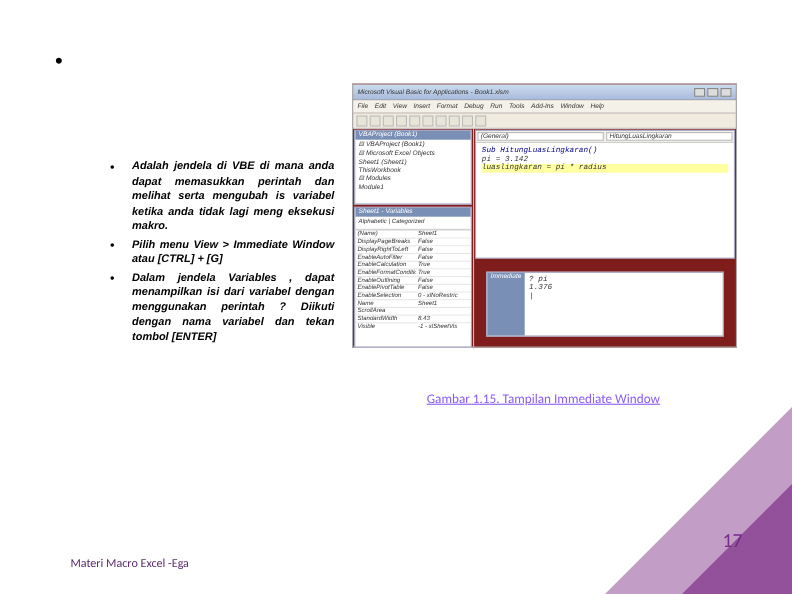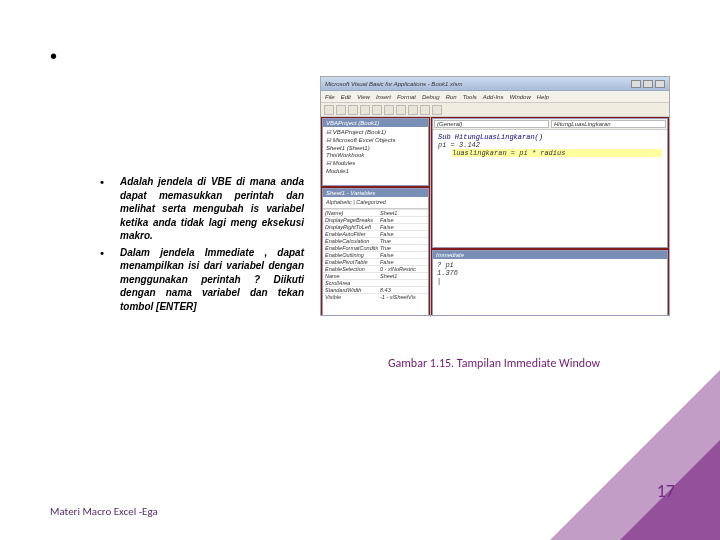--- a/index.html
+++ b/index.html
@@ -138,42 +138,43 @@
     flex: 2;
     background: #fff;
     border: 1px solid #99b;
     margin: 1px;
     display:flex;
     flex-direction:column;
   }
   .code-dd { height:11px; background:#f4f2e8; border-bottom:1px solid #ccc; display:flex; }
   .code-dd > div { flex:1; border:1px solid #bbb; margin:1px; background:#fff; font-size:6px; padding:0 2px; }
   .code-body { flex:1; padding:3px 5px; font-family: "Courier New", monospace; font-size:7px; background:#fff; }
-  .code-body .hl { background:#ffffa0;margin-left:14px; }
+  .code-body .hl { background:#ffffa0; }
   .code-body .kw { color:#00008b; }
   .imm-pane {
     flex: 1;
     background:#fff;
     border:1px solid #99b;
-    margin:1px;
+    margin:11px;
     display:flex;
-    flex-direction:column;
+    flex-direction:row;
   }
   .imm-body { flex:1; padding:2px 4px; font-family:"Courier New",monospace; font-size:7px; }
   .caption-row {
     text-align: right;
     font-size: 12px;
     margin-top: 40px;
     padding-right: 70px;
     font-family: Calibri, sans-serif;
-    color: #701a75;
+    color: #8b5cf6;
+    text-decoration: underline;
   }
   .footer {
     position: absolute;
-    left: 50px;
+    left: 64px;
     bottom: 22px;
     font-size: 11px;
     color: #5b2b6e;
     font-family: Calibri, sans-serif;
   }
   .pagenum {
     position: absolute;
     right: 45px;
     bottom: 38px;
     font-size: 18px;
@@ -209,21 +210,22 @@
 <div class="slide">
 
   <div class="title-row">
     <span class="main-bullet">•</span>
   </div>
 
   <div class="content-row">
     <div class="text-col">
       <ul>
         <li>Adalah jendela di VBE di mana anda dapat memasukkan perintah dan melihat serta mengubah is variabel ketika anda tidak lagi meng eksekusi makro.</li>
-        <li>Dalam jendela Immediate , dapat menampilkan isi dari variabel dengan menggunakan perintah ? Diikuti dengan nama variabel dan tekan tombol [ENTER]</li>
+        <li>Pilih menu View &gt; Immediate Window atau [CTRL] + [G]</li>
+        <li>Dalam jendela Variables , dapat menampilkan isi dari variabel dengan menggunakan perintah ? Diikuti dengan nama variabel dan tekan tombol [ENTER]</li>
       </ul>
     </div>
 
     <div class="img-col">
       <div class="vbe">
         <div class="vbe-titlebar">
           <span>Microsoft Visual Basic for Applications - Book1.xlsm</span>
           <span class="wbtns">
             <span class="wbtn"></span>
             <span class="wbtn"></span>

